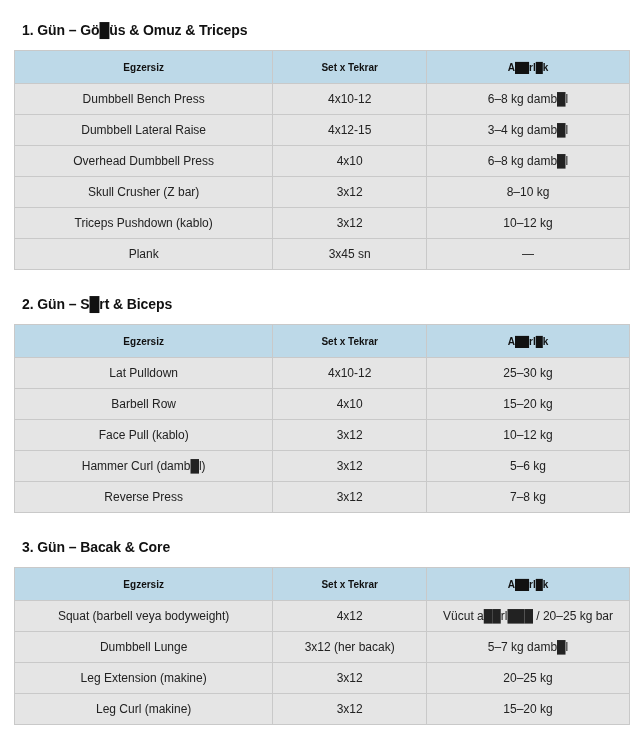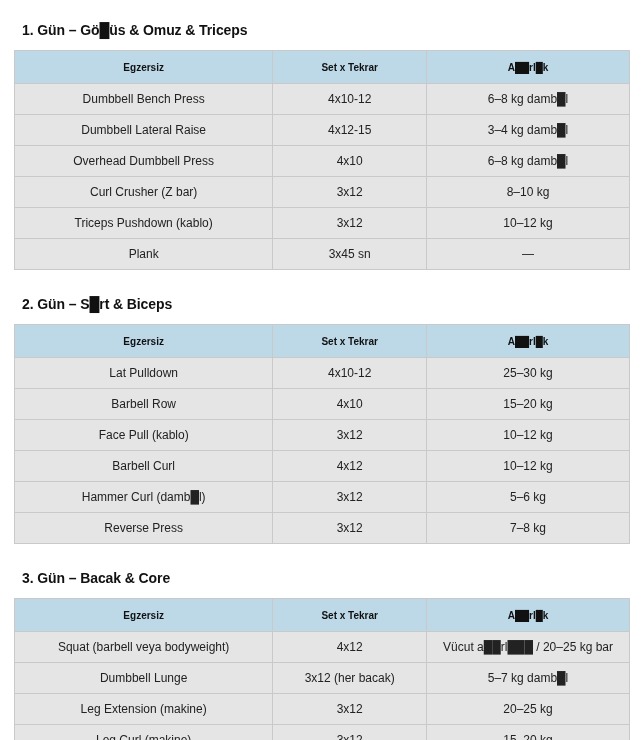--- a/index.html
+++ b/index.html
@@ -87,21 +87,21 @@
           <td>Dumbbell Lateral Raise</td>
           <td>4x12-15</td>
           <td>3–4 kg damb█l</td>
         </tr>
         <tr>
           <td>Overhead Dumbbell Press</td>
           <td>4x10</td>
           <td>6–8 kg damb█l</td>
         </tr>
         <tr>
-          <td>Curl Crusher (Z bar)</td>
+          <td>Skull Crusher (Z bar)</td>
           <td>3x12</td>
           <td>8–10 kg</td>
         </tr>
         <tr>
           <td>Triceps Pushdown (kablo)</td>
           <td>3x12</td>
           <td>10–12 kg</td>
         </tr>
         <tr>
           <td>Plank</td>
@@ -137,25 +137,20 @@
           <td>Barbell Row</td>
           <td>4x10</td>
           <td>15–20 kg</td>
         </tr>
         <tr>
           <td>Face Pull (kablo)</td>
           <td>3x12</td>
           <td>10–12 kg</td>
         </tr>
         <tr>
-          <td>Barbell Curl</td>
-          <td>4x12</td>
-          <td>10–12 kg</td>
-        </tr>
-        <tr>
           <td>Hammer Curl (damb█l)</td>
           <td>3x12</td>
           <td>5–6 kg</td>
         </tr>
         <tr>
           <td>Reverse Press</td>
           <td>3x12</td>
           <td>7–8 kg</td>
         </tr>
       </tbody>

